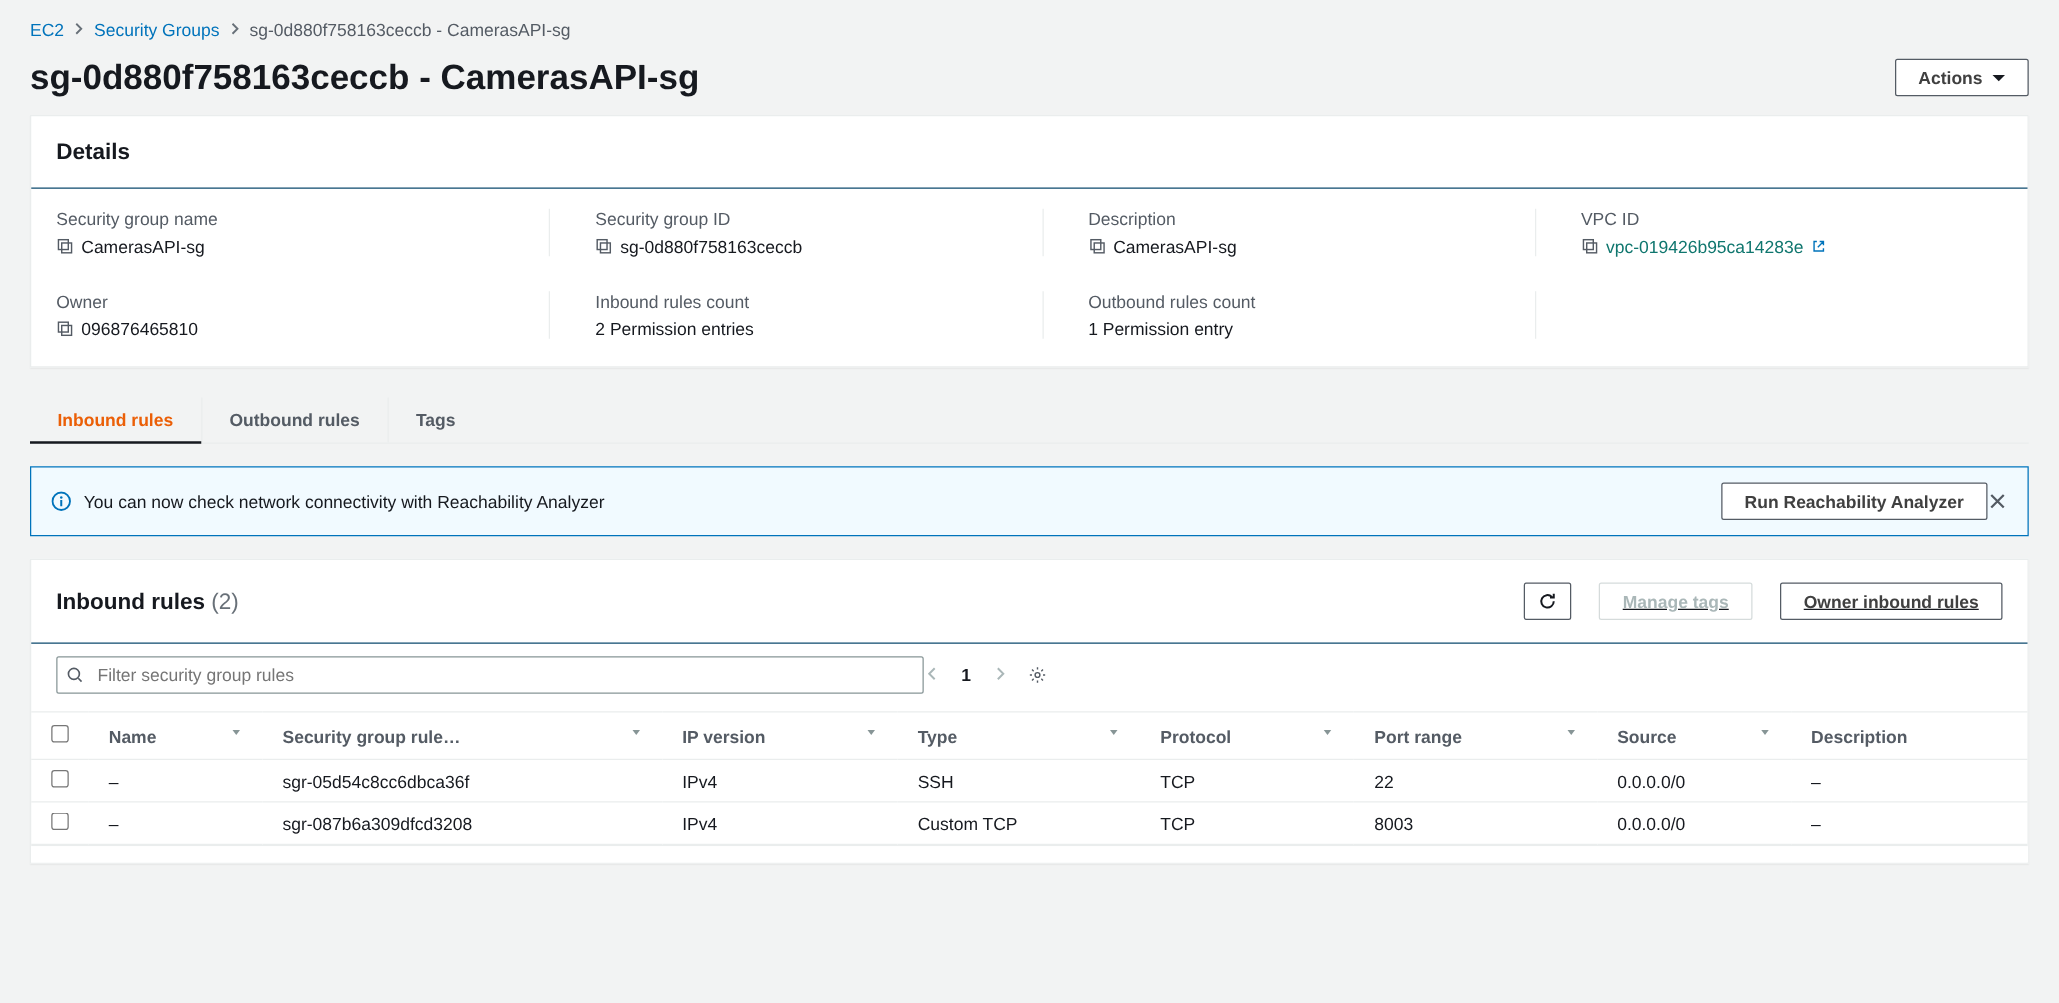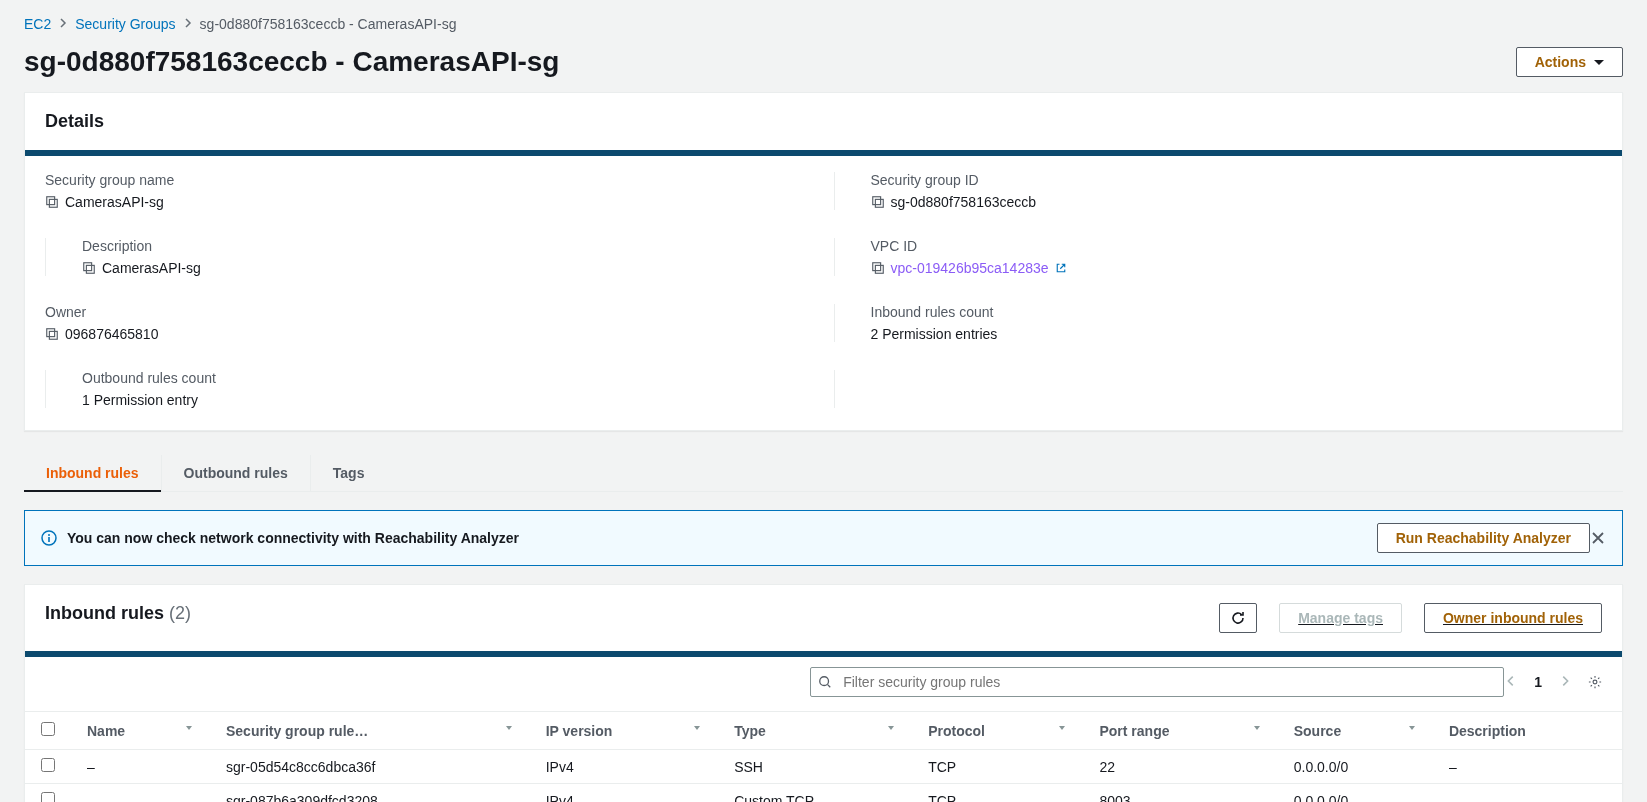--- a/index.html
+++ b/index.html
@@ -31,54 +31,55 @@
       font-weight: 700;
       color: #16191f;
     }
     .btn {
       background: #fff;
       border: 1px solid #545b64;
       border-radius: 2px;
       padding: 6px 18px;
       font-weight: 700;
       font-size: 14px;
-      color: #a16207;
+      color: #404040;
       cursor: pointer;
       display: inline-flex;
       align-items: center;
       gap: 8px;
     }
     .btn.disabled { color: #aab7b8; border-color: #d5dbdb; cursor: default; }
     .btn.icon-only { padding: 6px 10px; }
     .caret-down {
       width: 0; height: 0;
       border-left: 5px solid transparent;
       border-right: 5px solid transparent;
       border-top: 5px solid #16191f;
     }
     .panel {
       background: #fff;
       border: 1px solid #eaeded;
       box-shadow: 0 1px 1px rgba(0,0,0,0.05);
     }
     .panel-header {
       padding: 18px 20px;
-      border-bottom: 6px solid #0c4a6e;
+      border-bottom: 1px solid #0c4a6e;
       display: flex;
       justify-content: space-between;
+      align-items: center;
     }
     .panel-header h2 {
       font-size: 18px;
       font-weight: 700;
     }
     .panel-header .count { color: #687078; font-weight: 400; }
     .details-body {
       padding: 16px 20px 22px;
       display: grid;
-      grid-template-columns: repeat(2, 1fr);
+      grid-template-columns: repeat(4, 1fr);
       row-gap: 28px;
       column-gap: 20px;
     }
     .detail-cell {
       border-left: 1px solid #eaeded;
       padding-left: 0;
     }
     .detail-cell:first-child, .detail-cell:nth-child(5) { border-left: none; }
     .detail-cell:not(:first-child):not(:nth-child(5)) { padding-left: 36px; }
     .detail-label {
@@ -86,21 +87,21 @@
       font-size: 14px;
       margin-bottom: 6px;
     }
     .detail-value {
       display: flex;
       align-items: center;
       gap: 6px;
       font-size: 14px;
       color: #16191f;
     }
-    .detail-value a { color: #8b5cf6; text-decoration: none; }
+    .detail-value a { color: #0f766e; text-decoration: none; }
     .copy-icon {
       width: 14px; height: 14px;
       cursor: pointer;
       color: #545b64;
       flex-shrink: 0;
     }
     .external-icon {
       width: 12px; height: 12px;
       color: #0073bb;
     }
@@ -131,33 +132,33 @@
     }
     .info-banner {
       background: #f1faff;
       border: 1px solid #0073bb;
       padding: 12px 16px;
       display: flex;
       align-items: center;
       justify-content: space-between;
       margin-bottom: 18px;
     }
-    .info-left { display: flex; align-items: center; gap: 10px; font-weight: bold; }
+    .info-left { display: flex; align-items: center; gap: 10px; }
     .info-icon { width: 16px; height: 16px; color: #0073bb; flex-shrink: 0; }
     .info-right { display: flex; align-items: center; }
     .close-icon { width: 16px; height: 16px; cursor: pointer; color: #545b64; }
     .rules-controls {
       display: flex;
       gap: 22px;
       text-decoration: underline;
     }
     .search-row {
       padding: 10px 20px 14px;
       display: flex;
-      justify-content: flex-end;
+      justify-content: flex-start;
       align-items: center;
     }
     .search-box {
       position: relative;
       width: 694px;
     }
     .search-box input {
       width: 100%;
       padding: 6px 10px 6px 32px;
       border: 1px solid #879596;

